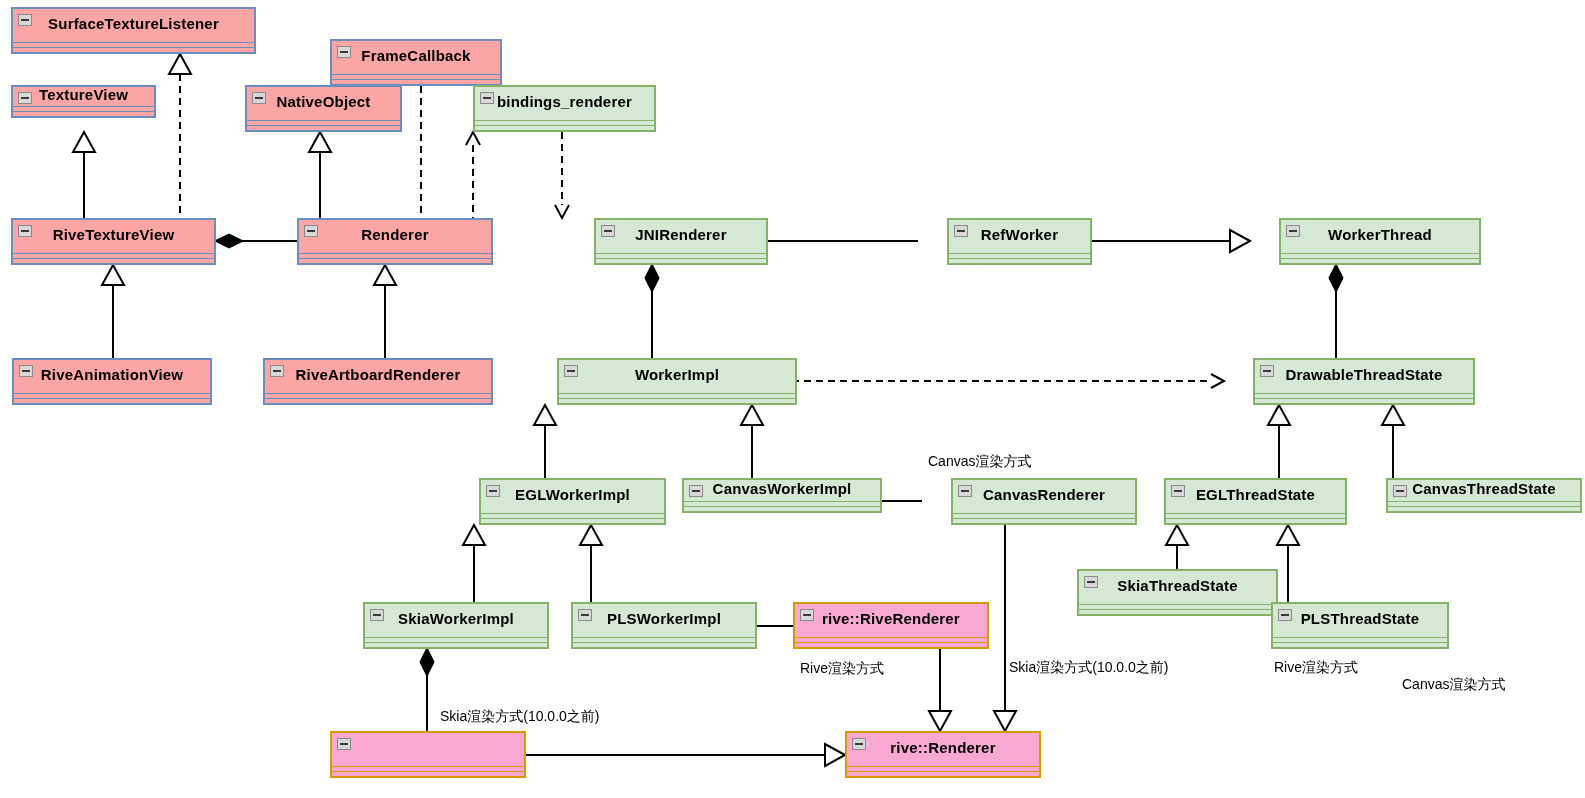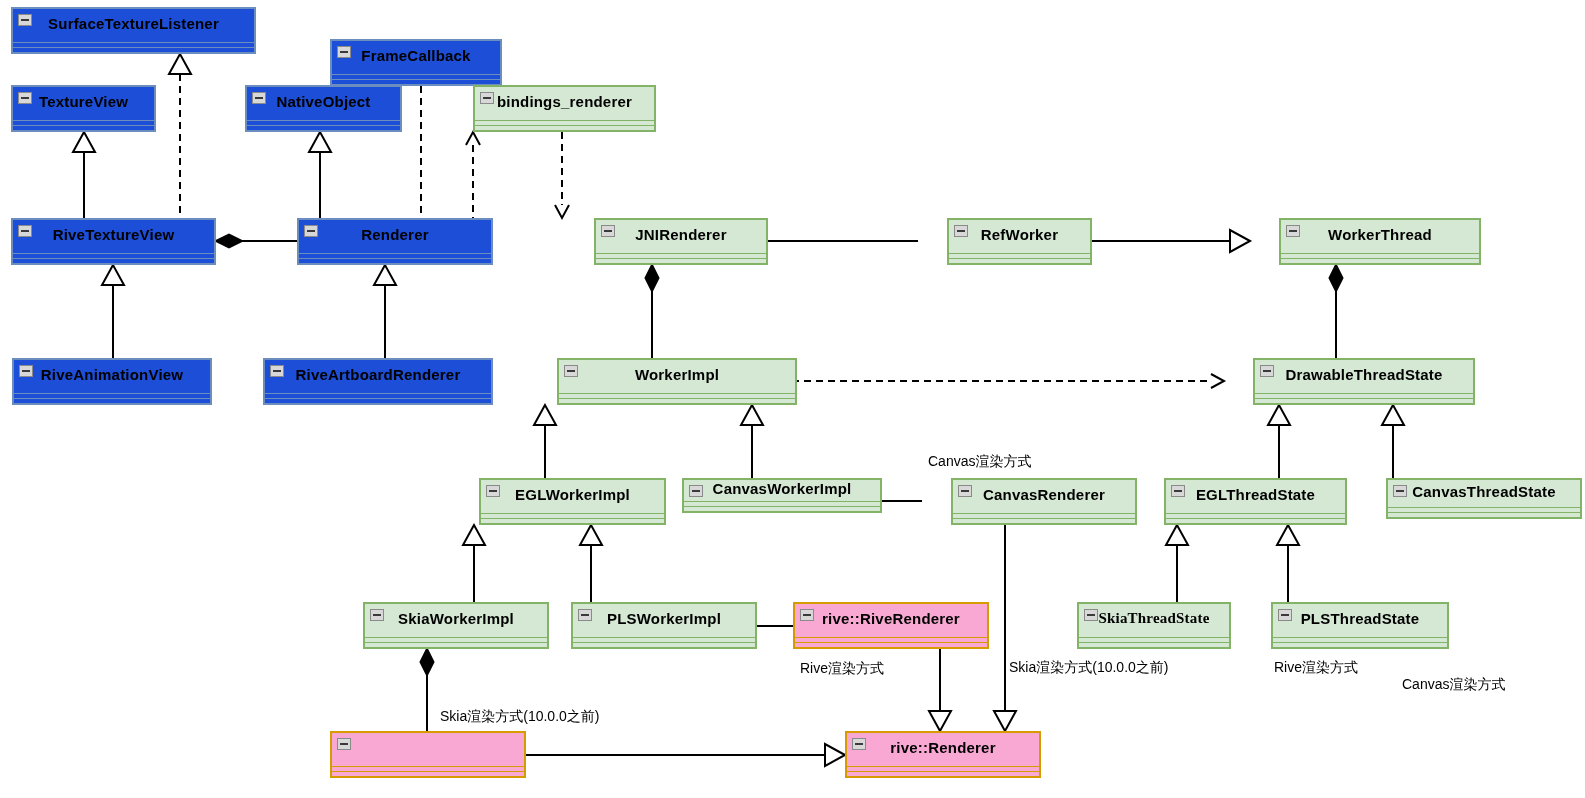--- a/index.html
+++ b/index.html
@@ -7,21 +7,21 @@
   #diagram{position:relative;width:1585px;height:798px;}
   svg.edges{position:absolute;left:0;top:0;width:1585px;height:798px;}
   .node{position:absolute;box-sizing:border-box;border-width:2px;border-style:solid;}
   .node .titlebar{position:relative;height:calc(100% - 14px);box-sizing:border-box;display:flex;align-items:center;justify-content:center;}
   .node .cname{font-weight:bold;font-size:15px;color:#000;letter-spacing:0.2px;white-space:nowrap;}
   .node .sep{position:absolute;left:0;right:0;border-top-width:1px;border-top-style:solid;}
   .node .sep1{bottom:9px;}
   .node .sep2{bottom:4px;}
   .node .mini{position:absolute;left:5px;top:5px;width:14px;height:12px;background:#d8d8d8;border:1px solid #8a8a8a;box-sizing:border-box;}
   .node .mini i{position:absolute;left:2px;right:2px;top:50%;height:2px;margin-top:-1px;background:#3a3a3a;display:block;}
-  .blue{background:#1d4ed8;border-color:#6c8ebf;}
+  .blue{background:#fca5a5;border-color:#6c8ebf;}
   .blue .sep{border-top-color:#6c8ebf;}
   .green{background:#d5e8d4;border-color:#82b366;margin-left:29px;}
   .green .sep{border-top-color:#82b366;}
   .orange{background:#f9a8d4;border-color:#d79b00;}
   .orange .sep{border-top-color:#d79b00;}
   .note{position:absolute;font-size:14px;color:#000;white-space:nowrap;}
 </style>
 </head>
 <body>
 
@@ -100,21 +100,21 @@
       <div class="node blue" style="left: 330px; top: 7px; width: 172px; height: 47px; margin-top: 32px;">
         <span class="mini">
           <i></i>
         </span>
         <div class="titlebar">
           <span class="cname">FrameCallback</span>
         </div>
         <div class="sep sep1"></div>
         <div class="sep sep2"></div>
       </div>
-      <div class="node blue" style="left: 11px; top: 85px; width: 145px; height: 47px;">
+      <div class="node blue" style="left: 11px; top: 85px; width: 145px; height: 33px;">
         <span class="mini">
           <i></i>
         </span>
         <div class="titlebar">
           <span class="cname">TextureView</span>
         </div>
         <div class="sep sep1"></div>
         <div class="sep sep2"></div>
       </div>
       <div class="node blue" style="left: 245px; top: 85px; width: 157px; height: 47px; text-align: center;">
@@ -260,21 +260,21 @@
       <div class="node green" style="left: 1135px; top: 478px; width: 183px; height: 47px;">
         <span class="mini">
           <i></i>
         </span>
         <div class="titlebar">
           <span class="cname">EGLThreadState</span>
         </div>
         <div class="sep sep1"></div>
         <div class="sep sep2"></div>
       </div>
-      <div class="node green" style="left: 1357px; top: 478px; width: 196px; height: 41px;">
+      <div class="node green" style="left: 1357px; top: 478px; width: 196px; height: 35px;">
         <span class="mini">
           <i></i>
         </span>
         <div class="titlebar">
           <span class="cname">CanvasThreadState</span>
         </div>
         <div class="sep sep1"></div>
         <div class="sep sep2"></div>
       </div>
       <div class="node green" style="left: 334px; top: 602px; width: 186px; height: 47px;">
@@ -300,21 +300,21 @@
       <div class="node orange" style="left: 793px; top: 602px; width: 196px; height: 47px;">
         <span class="mini">
           <i></i>
         </span>
         <div class="titlebar">
           <span class="cname">rive::RiveRenderer</span>
         </div>
         <div class="sep sep1"></div>
         <div class="sep sep2"></div>
       </div>
-      <div class="node green" style="left: 1048px; top: 602px; width: 154px; height: 47px; font-family: Liberation Serif, serif;">
+      <div class="node green" style="left: 1048px; top: 569px; width: 201px; height: 47px;">
         <span class="mini">
           <i></i>
         </span>
         <div class="titlebar">
           <span class="cname">SkiaThreadState</span>
         </div>
         <div class="sep sep1"></div>
         <div class="sep sep2"></div>
       </div>
       <div class="node green" style="left: 1242px; top: 602px; width: 178px; height: 47px;">

